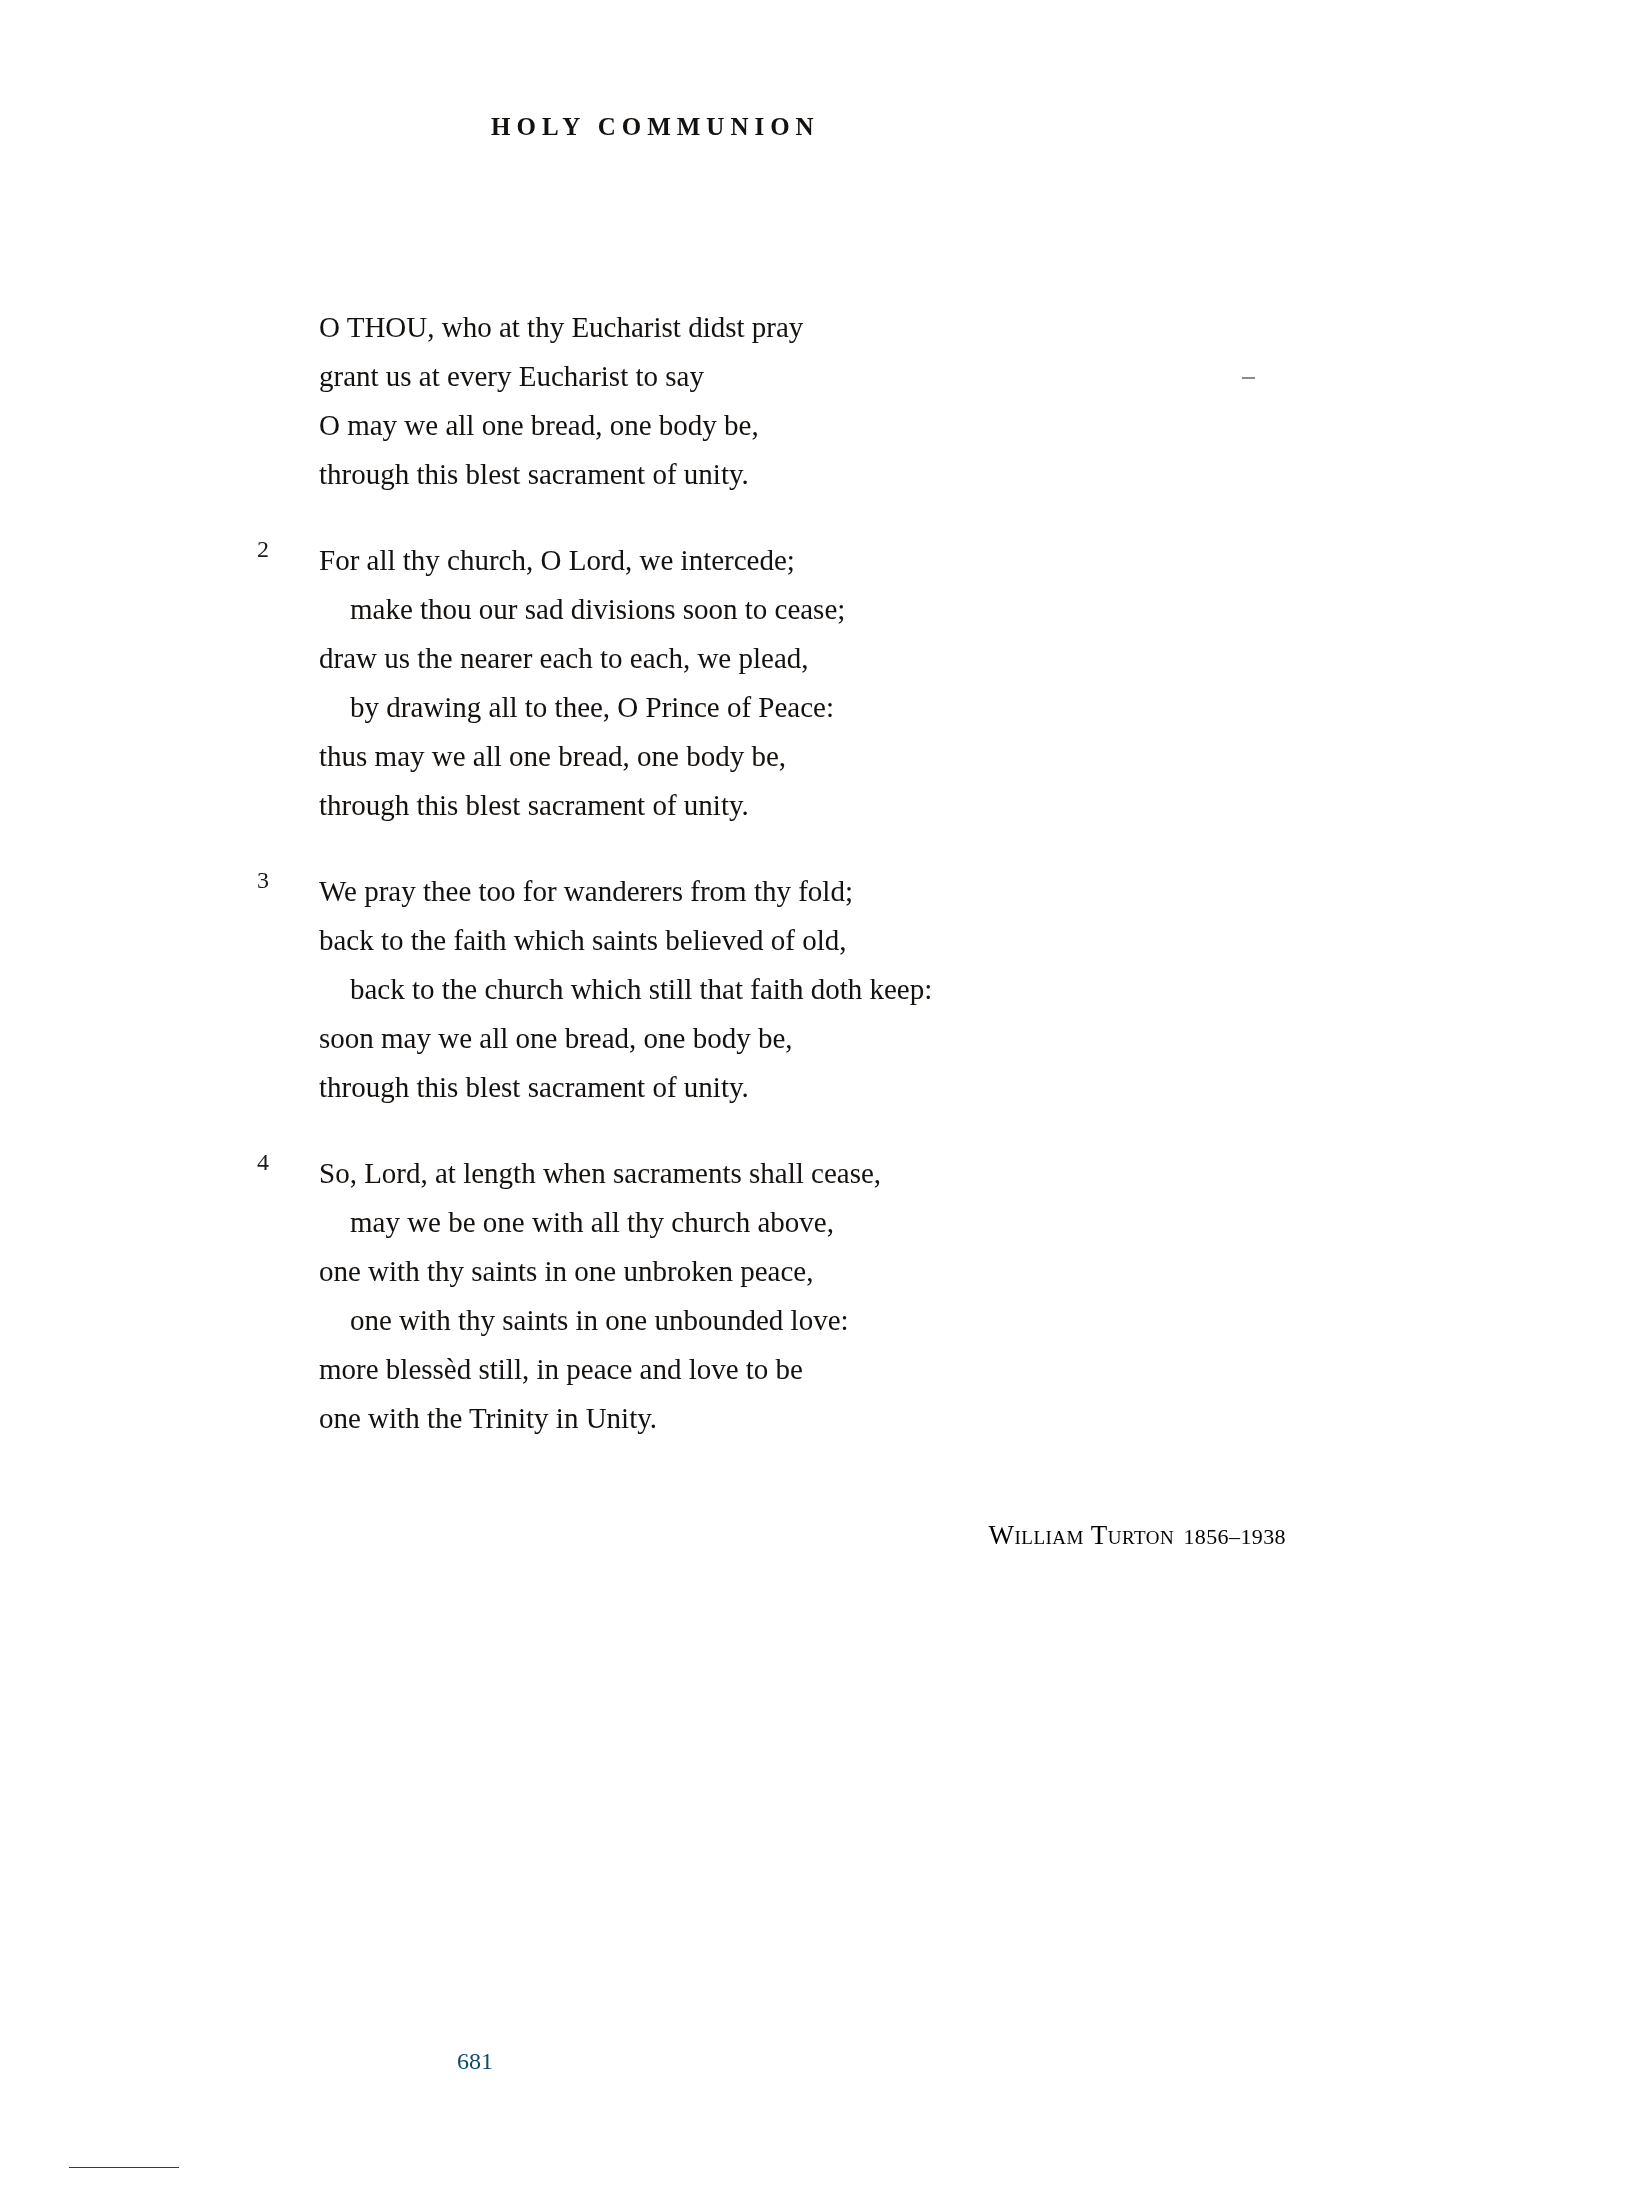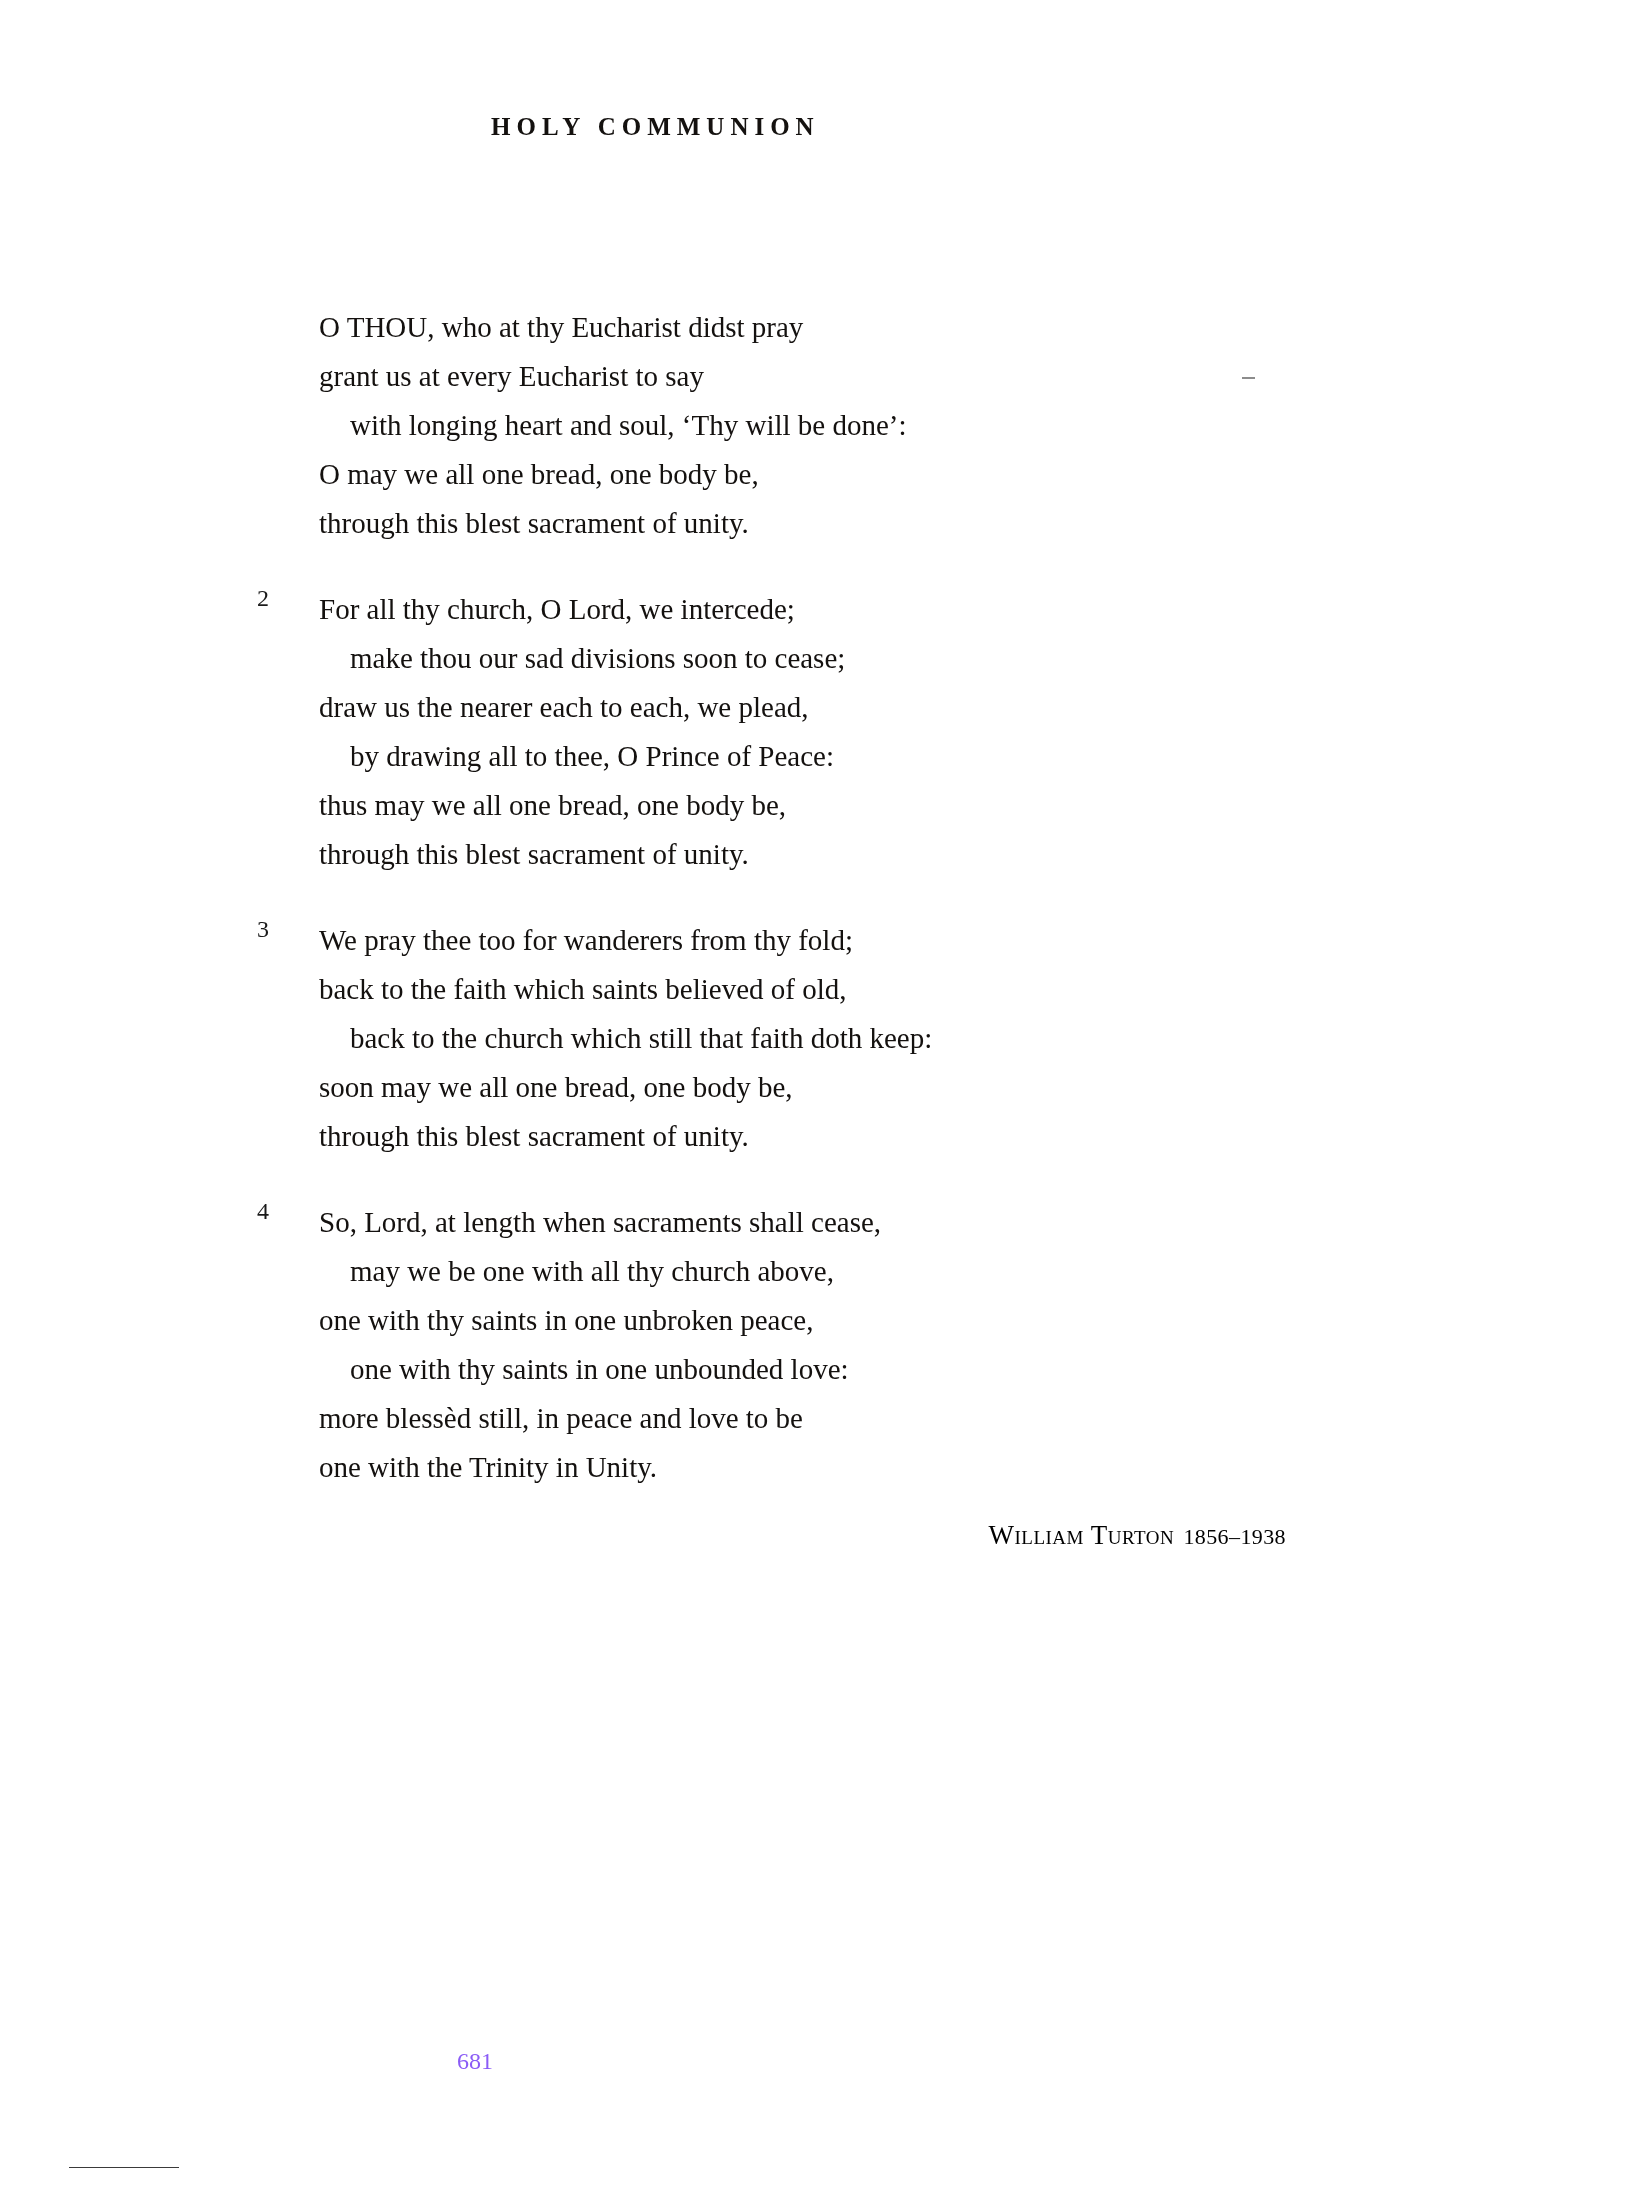--- a/index.html
+++ b/index.html
@@ -78,21 +78,21 @@
     letter-spacing: 0.4px;
     margin-left: 9.2px;
   }
   .folio {
     position: absolute;
     top: 2048px;
     left: 0;
     width: 950px;
     text-align: center;
     font-size: 24px;
-    color: #8b5cf6;
+    color: #0c4a6e;
   }
   .edge-mark {
     position: absolute;
     left: 69px;
     top: 2167px;
     width: 110px;
     height: 0;
     border-top: 1.8px solid #3a3a3a;
   }
   .margin-fleck {
@@ -113,21 +113,20 @@
 
   <div class="margin-fleck"></div>
 
   <div class="hymn-body">
 
     <div class="stanza">
       <div class="stanza-number"></div>
       <div class="lines">
         <div class="line">O THOU, who at thy Eucharist didst pray</div>
         <div class="line">grant us at every Eucharist to say</div>
-        <div class="line indent">with longing heart and soul, ‘Thy will be done’:</div>
         <div class="line">O may we all one bread, one body be,</div>
         <div class="line">through this blest sacrament of unity.</div>
       </div>
     </div>
 
     <div class="stanza">
       <div class="stanza-number">2</div>
       <div class="lines">
         <div class="line">For all thy church, O Lord, we intercede;</div>
         <div class="line indent">make thou our sad divisions soon to cease;</div>

